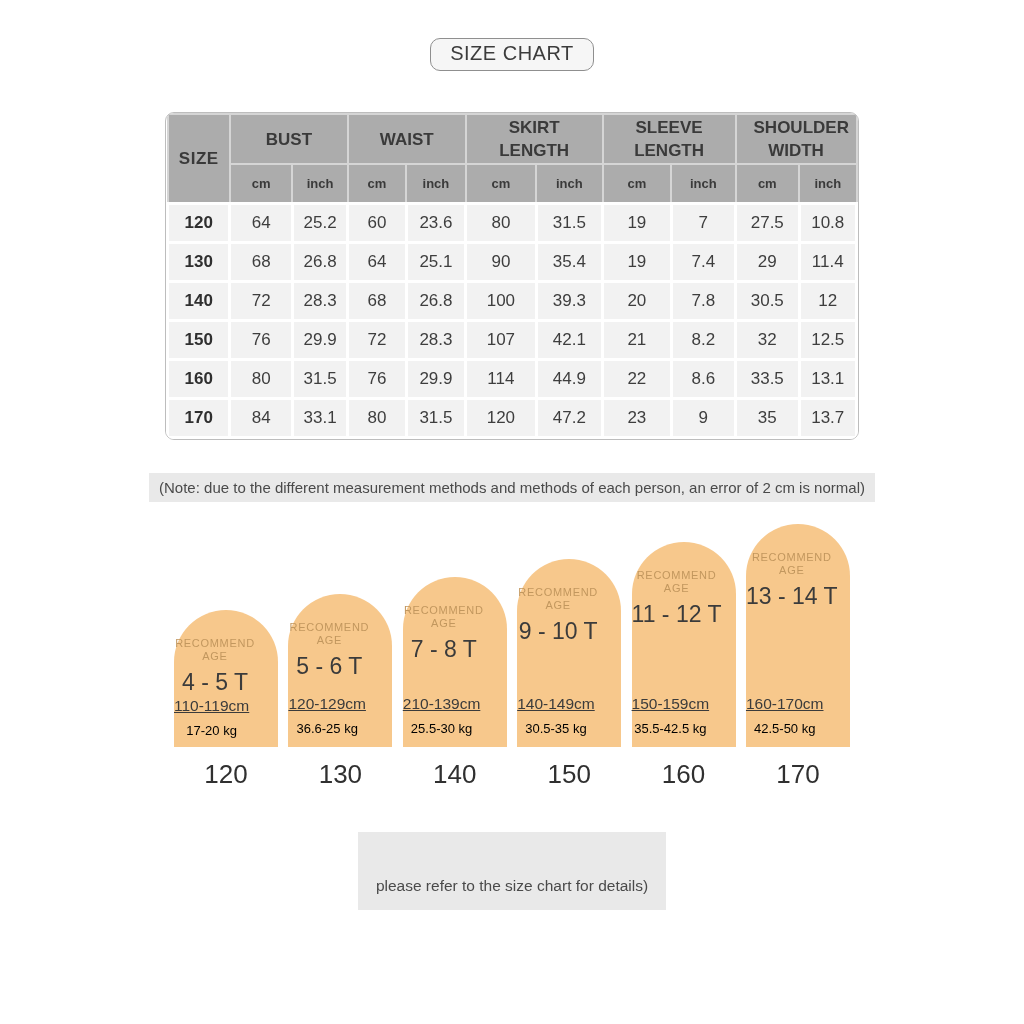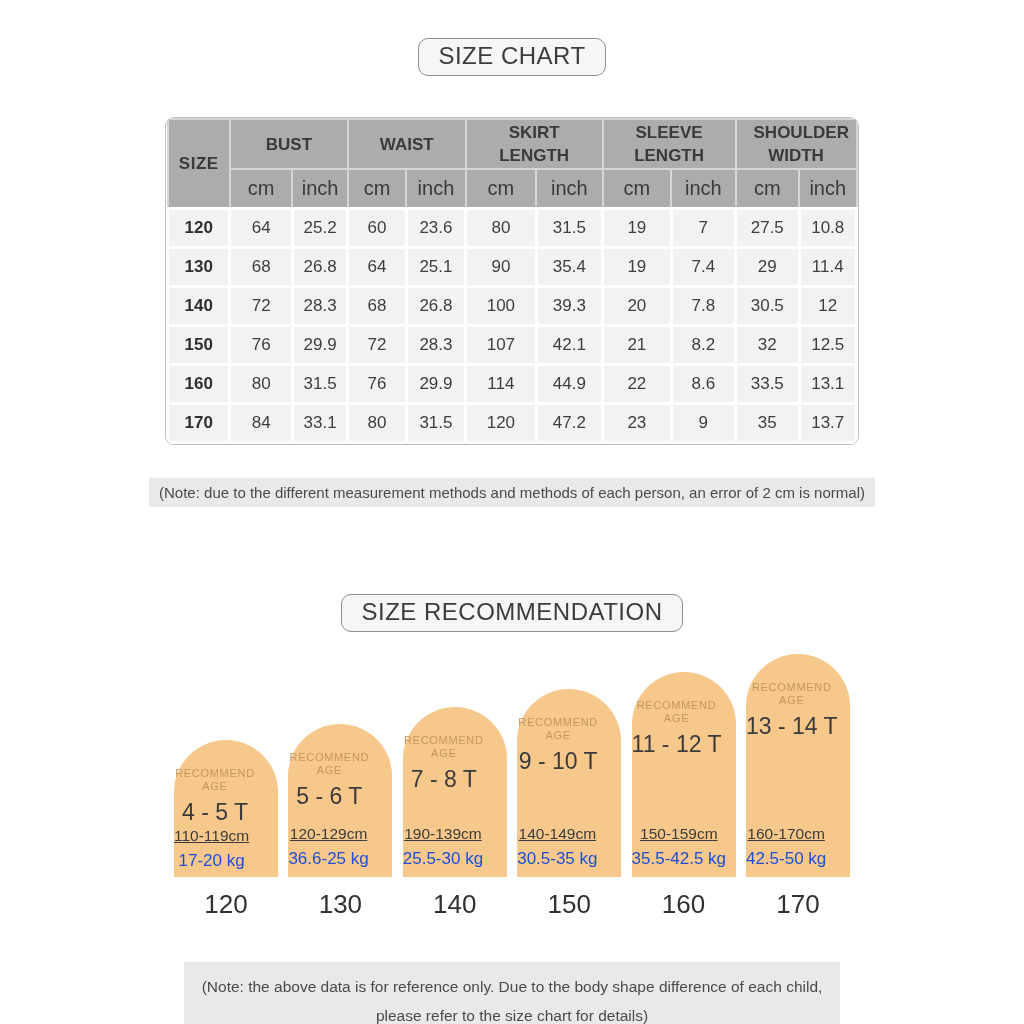--- a/index.html
+++ b/index.html
@@ -12,21 +12,21 @@
   .page { width: 1024px; padding-bottom: 16px; }
 
   
   .pill {
     display: table;
     margin: 0 auto;
     background: #f6f6f6;
     border: 1.5px solid #8f8f8f;
     border-radius: 10px;
     padding: 3px 19px 5px 19px;
-    font-size: 24px;
+    font-size: 20px;
     letter-spacing: 0.5px;
     color: #3c3c3c;
     white-space: nowrap;
   }
   .pill-chart { margin-top: 38px; }
   .pill-reco  { margin-top: 87px; }
 
   
   .table-wrap {
     width: 692px;
@@ -44,21 +44,21 @@
   thead th {
     background: var(--table-header-bg, #acacac);
     color: #3a3a3a;
     border: 2px solid #d5d5d5;
     font-weight: bold;
     padding: 0;
   }
   th.size-th { font-size: 21px; letter-spacing: 0.5px; }
   .group-row th { height: 48px; font-size: 17px; line-height: 23px; }
   .group-row .group-label { display: inline-block; max-width: 5em; }
-  .unit-row th { height: 37px; font-size: 20px; font-weight: normal; }
+  .unit-row th { height: 37px; font-size: 13px; font-weight: bold; }
   tbody td {
     background: var(--table-row-bg, #f2f2f2);
     border: 3px solid #ffffff;
     height: 36px;
     text-align: center;
     font-size: 17px;
     color: #3e3e3e;
     padding: 0;
   }
   tbody td.col-size { font-weight: bold; color: #2f2f2f; }
@@ -135,23 +135,23 @@
     color: #3b3b3b;
   }
   .height-range {
     font-size: 15.5px;
     line-height: 20px;
     margin-bottom: 5px;
     color: #3b3b3b;
     text-decoration: underline;
   }
   .weight-range {
-    font-size: 17px;
+    font-size: 13px;
     line-height: 20px;
-    color: #1d4ed8;
+    color: #000000;
   }
   .size-label {
     margin-top: 12px;
     font-size: 26px;
     line-height: 30px;
     color: #303030;
   }
 </style>
 </head>
 <body>
@@ -281,21 +281,20 @@
             <td>9</td>
             <td>35</td>
             <td>13.7</td>
           </tr>
         </tbody>
     </table>
   </div>
 
   <div class="note note-top">(Note: due to the different measurement methods and methods of each person, an error of 2 cm is normal)</div>
 
-  <div class="pill pill-reco">SIZE RECOMMENDATION</div>
 
   <div class="arches">
 
       <div class="arch-col">
         <div class="arch">
           <div class="arch-top">
             <div class="rec-label">RECOMMEND AGE</div>
             <div class="age-range">4 - 5 T</div>
           </div>
           <div class="arch-bottom">
@@ -320,21 +319,21 @@
         <div class="size-label">130</div>
       </div>
 
       <div class="arch-col">
         <div class="arch">
           <div class="arch-top">
             <div class="rec-label">RECOMMEND AGE</div>
             <div class="age-range">7 - 8 T</div>
           </div>
           <div class="arch-bottom">
-            <div class="height-range">190-139cm</div>
+            <div class="height-range">210-139cm</div>
             <div class="weight-range">25.5-30 kg</div>
           </div>
         </div>
         <div class="size-label">140</div>
       </div>
 
       <div class="arch-col">
         <div class="arch">
           <div class="arch-top">
             <div class="rec-label">RECOMMEND AGE</div>
@@ -371,18 +370,17 @@
           <div class="arch-bottom">
             <div class="height-range">160-170cm</div>
             <div class="weight-range">42.5-50 kg</div>
           </div>
         </div>
         <div class="size-label">170</div>
       </div>
     </div>
 
   <div class="note note-bottom">
-    <span>(Note: the above data is for reference only. Due to the body shape difference of each child,</span>
       <br>
     <span>please refer to the size chart for details)</span>
   </div>
 
 </div>
 
 </body></html>

